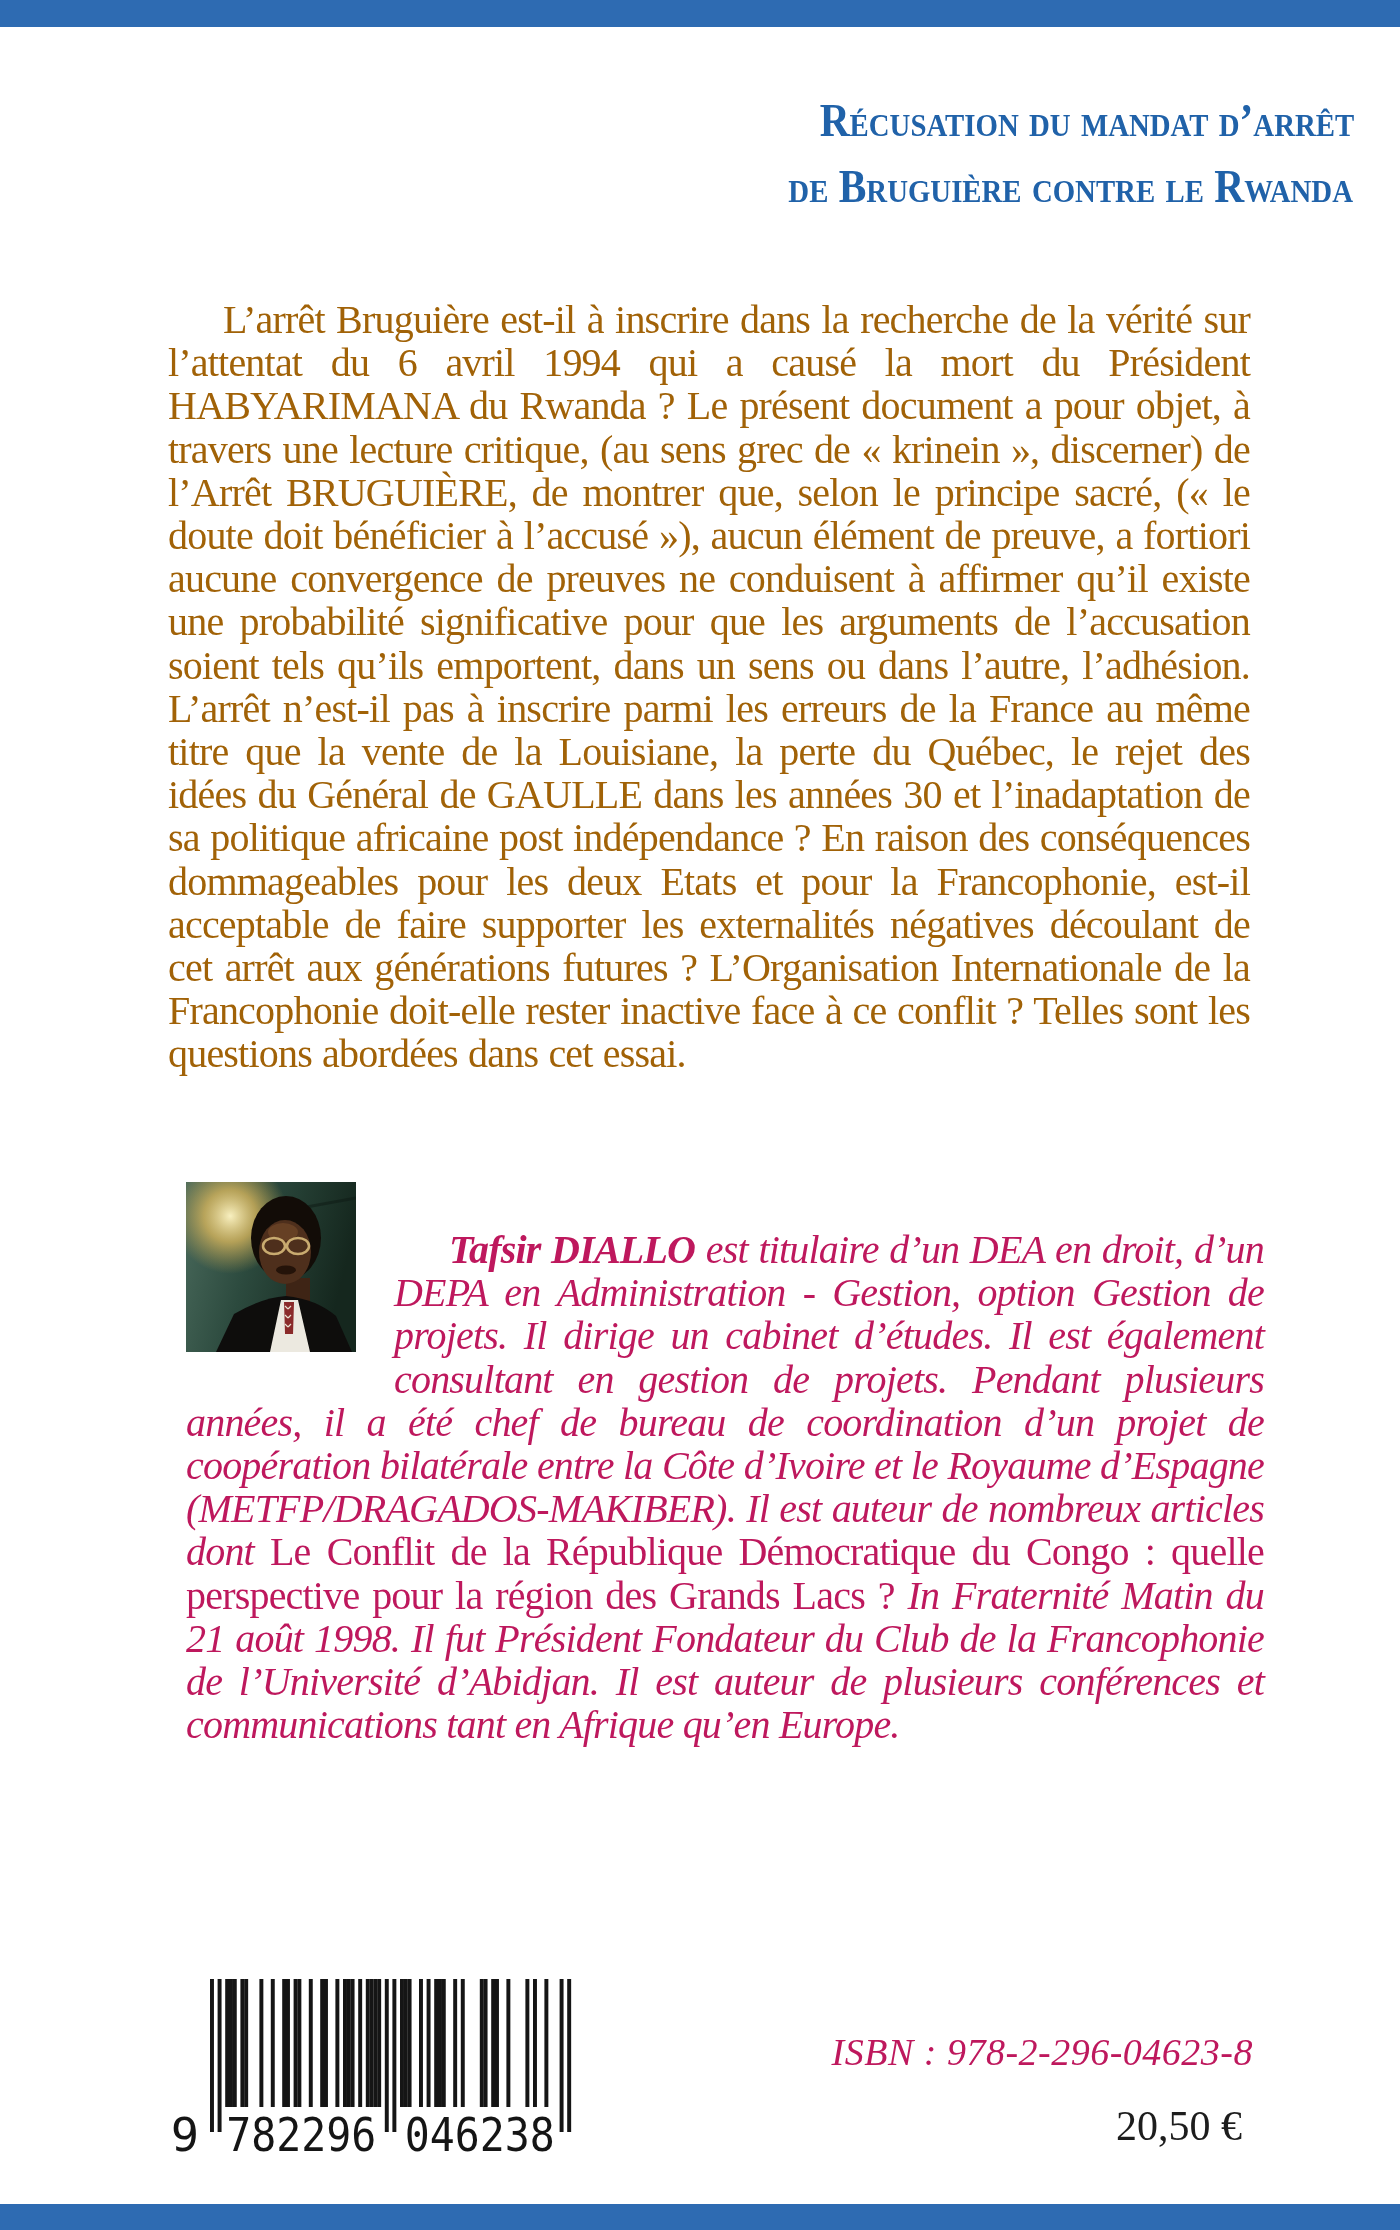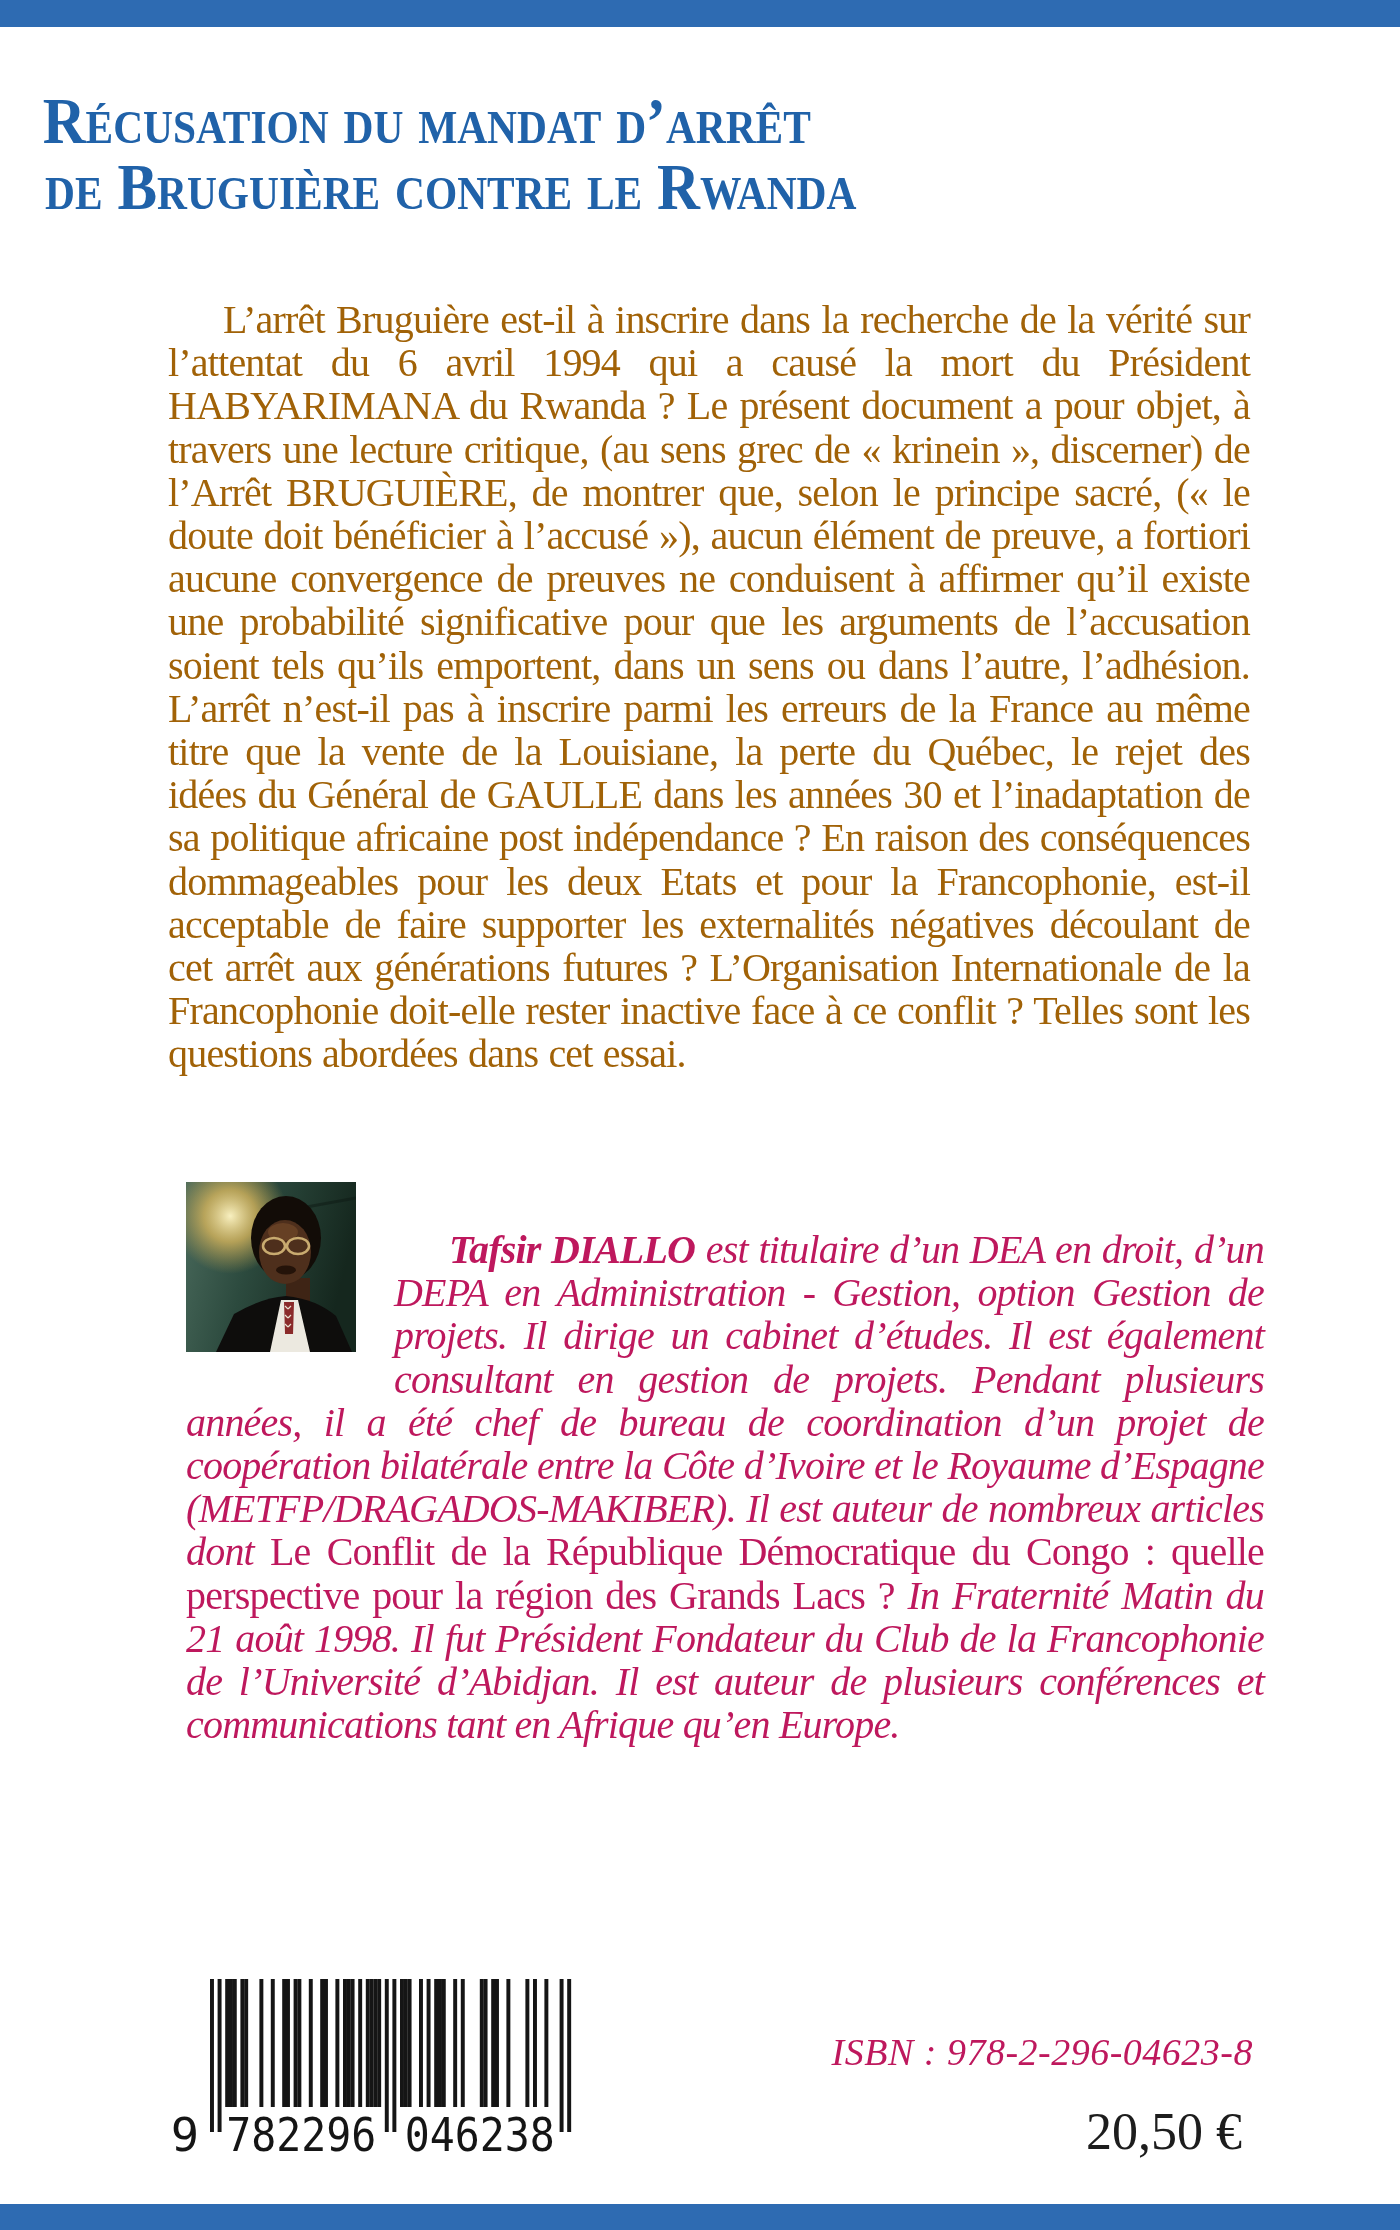--- a/index.html
+++ b/index.html
@@ -13,25 +13,25 @@
   }
   .edge-band {
     position: absolute; left: 0; width: 1400px;
     background: #2e6bb2;
   }
   .edge-band.top { top: 0; height: 27px; }
   .edge-band.bottom { bottom: 0; height: 26px; }
 
   .book-title {
     position: absolute; top: 88px; left: 0; width: 1384px;
-    text-align: left;
+    text-align: right;
     color: #2062a9;
     font-weight: bold;
     font-variant: small-caps;
-    font-size: 66px;
+    font-size: 46px;
     line-height: 66px;
     margin: 0;
   }
   .title-line {
     display: inline-block;
     white-space: nowrap;
     transform: scaleX(0.90);
     transform-origin: 50% 50%;
   }
 
@@ -70,21 +70,21 @@
     width: 440px; height: 178px;
   }
   .isbn {
     position: absolute; top: 2030px; right: 147px;
     font-size: 38px; letter-spacing: 0.5px;
     color: #be185d;
     font-style: italic;
   }
   .price {
     position: absolute; top: 2102px; right: 158px;
-    font-size: 52px;
+    font-size: 42px;
     color: #1d1d1d;
   }
 </style>
 </head>
 <body>
 
 <div class="edge-band top"></div>
 
 <h1 class="book-title"><span class="title-line">Récusation du mandat d’arrêt</span><br><span class="title-line">de Bruguière contre le Rwanda</span></h1>
 

